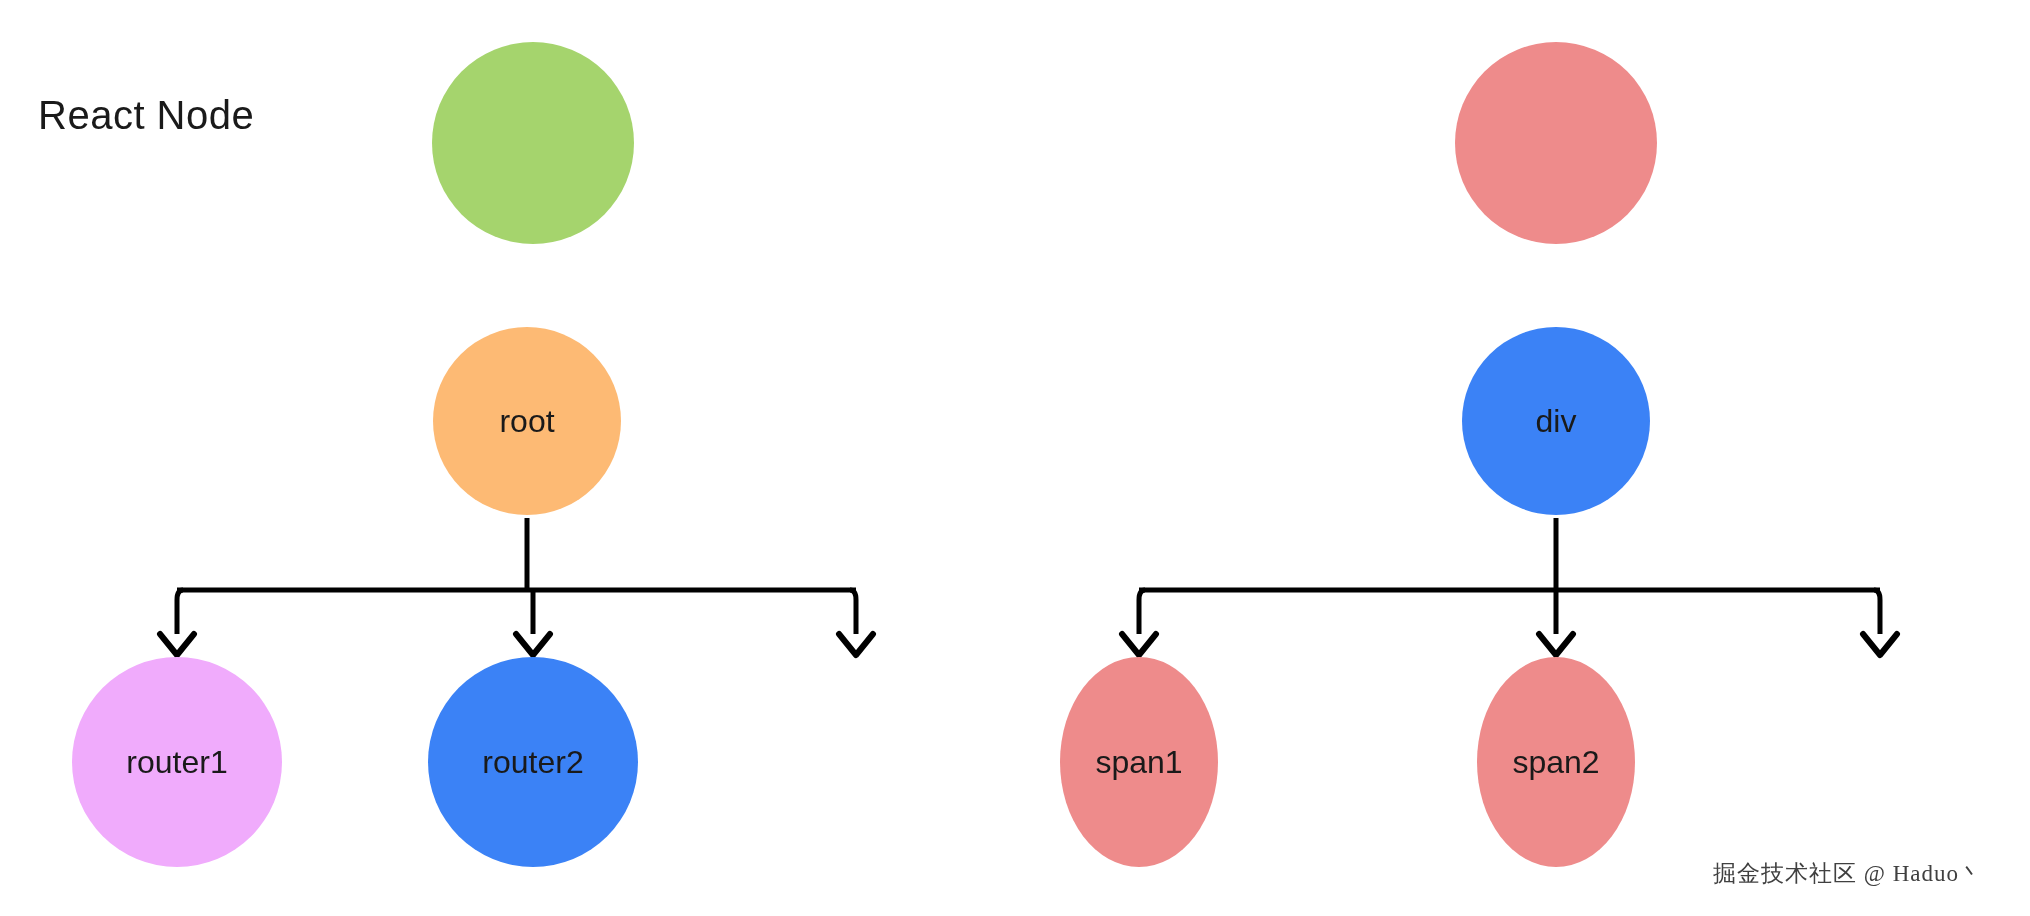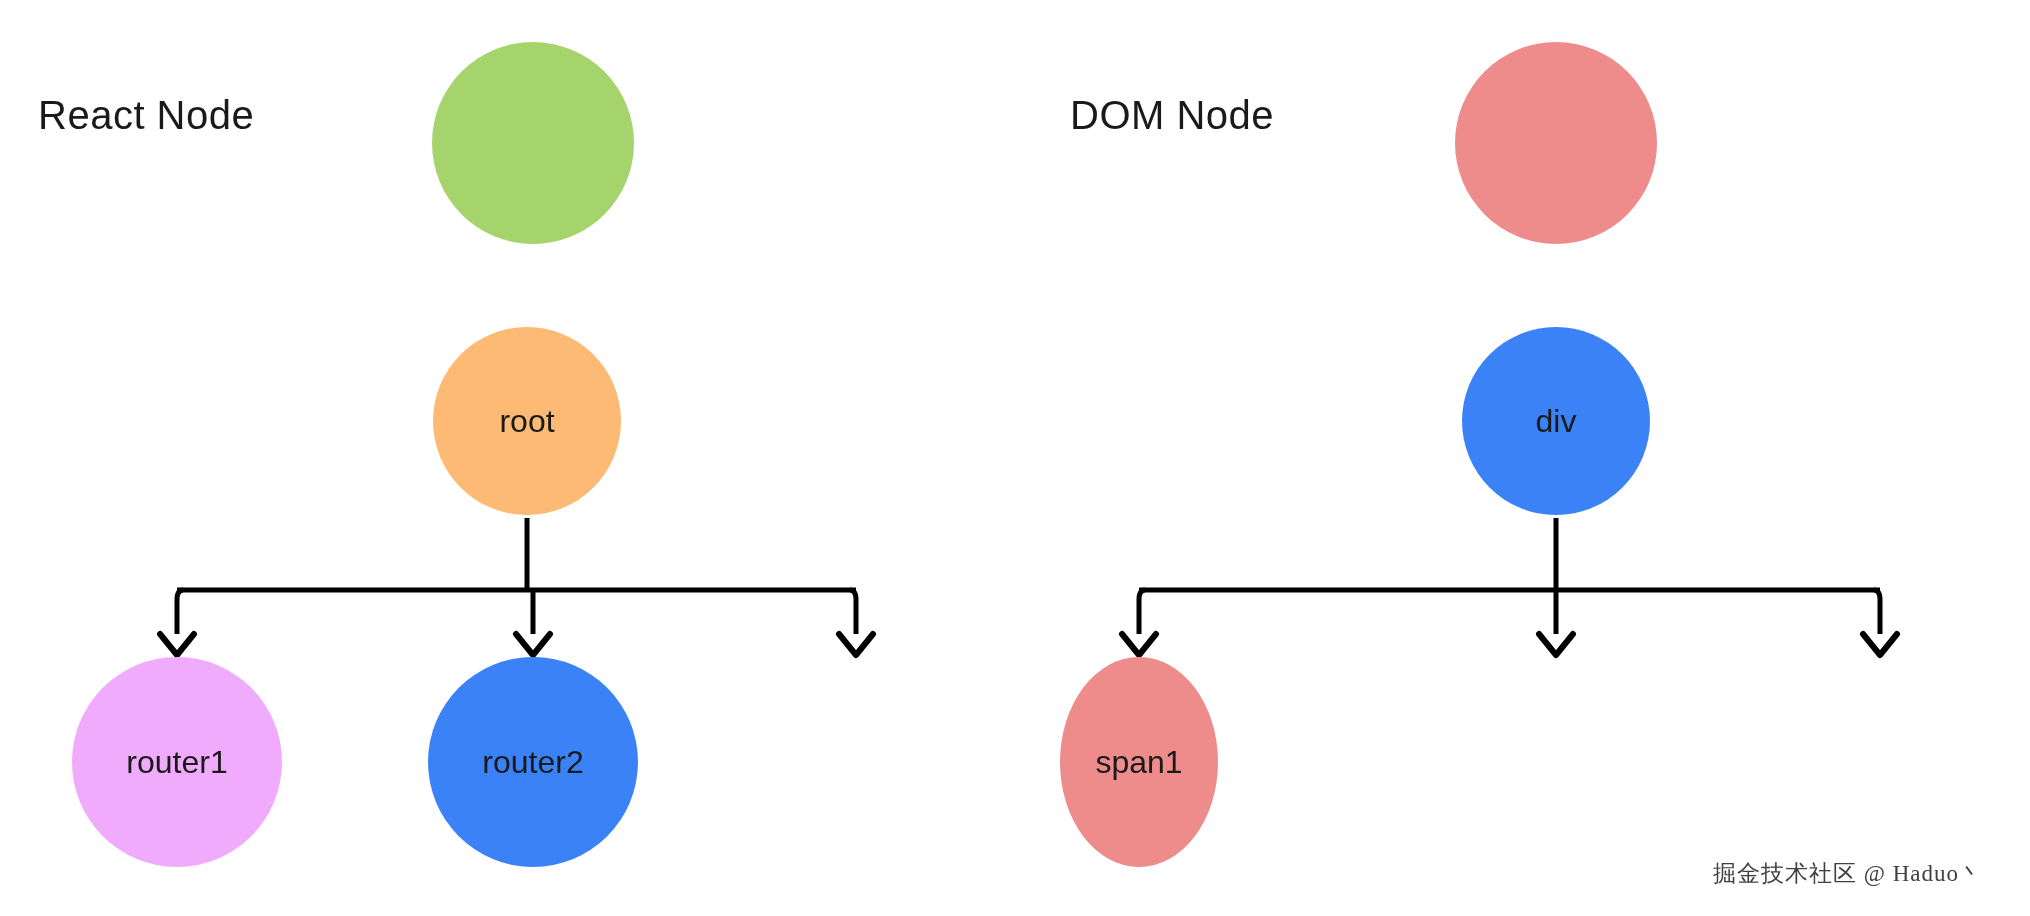--- a/index.html
+++ b/index.html
@@ -60,21 +60,20 @@
     line-height: 1;
     letter-spacing: 1px;
   }
 </style>
 </head>
 <body>
 
 <div id="stage">
 
   <div class="legend-label" style="left:38px; top:95px;">React Node</div>
-  <div class="legend-label" style="left:1070px; top:95px;">DOM Node</div>
 
   <div class="node" style="left:432px; top:42px; width:202px; height:202px; background:#a5d46d;"></div>
   <div class="node" style="left:1455px; top:42px; width:202px; height:202px; background:#ee8b8b;"></div>
 
   <svg class="edges" viewBox="0 0 2030 916" width="2030" height="916">
 
     <g fill="none" stroke="#000000" stroke-width="5" stroke-linecap="butt">
 
       <path d="M 527 518 L 527 590"></path>
 
@@ -116,16 +115,19 @@
   <div class="node" style="left:428px; top:657px; width:210px; height:210px; background:#3b82f6;">
     <span class="node-label">router2</span>
   </div>
 
   <div class="node" style="left:1462px; top:327px; width:188px; height:188px; background:#3b82f6;">
     <span class="node-label">div</span>
   </div>
   <div class="node" style="left:1060px; top:657px; width:158px; height:210px; background:#ee8b8b;">
     <span class="node-label">span1</span>
   </div>
+  <div class="node" style="left:1477px; top:657px; width:158px; height:210px; background:#ee8b8b;">
+    <span class="node-label">span2</span>
+  </div>
 
   <div class="watermark" style="left:1713px; top:862px;">掘金技术社区 @ Haduo丶</div>
 
 </div>
 
 </body></html>

